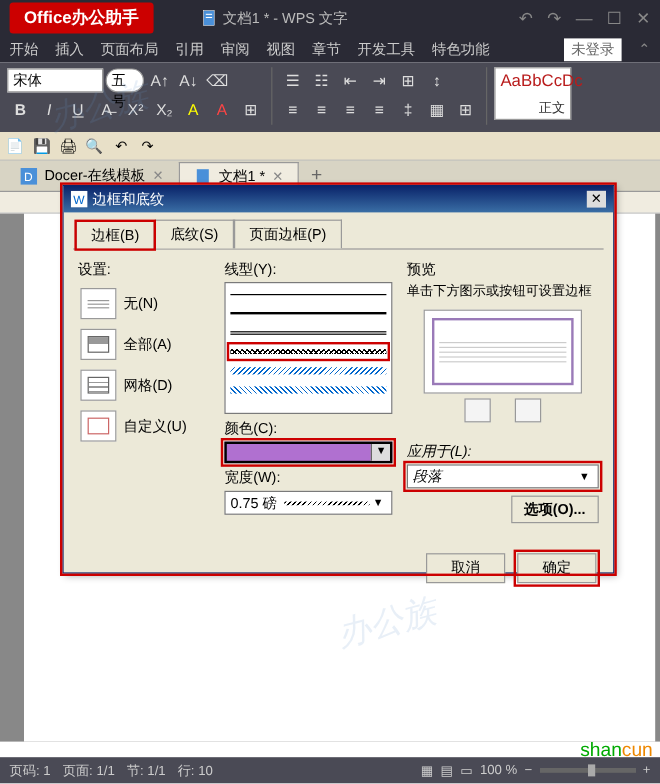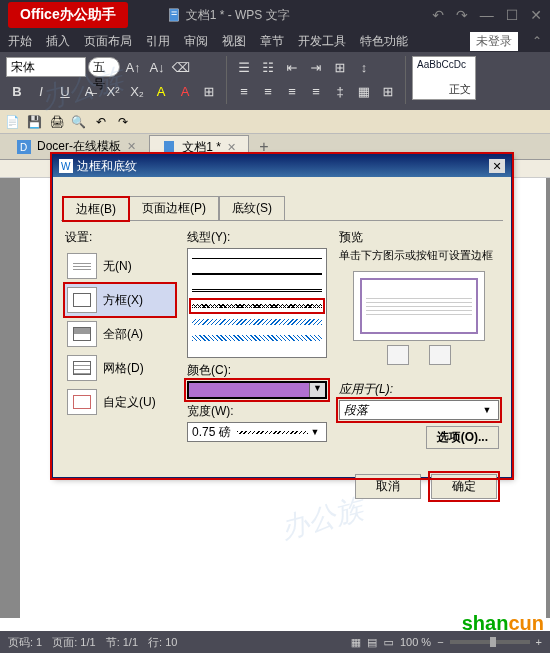--- a/index.html
+++ b/index.html
@@ -25,21 +25,21 @@
 .ribbon-row { display: flex; gap: 2px; align-items: center; }
 .font-select { background: #fff; border: 1px solid #999; font-size: 12px; padding: 1px 4px; height: 20px; }
 .font-select.name { width: 80px; }
 .font-select.size { width: 32px; border-radius: 10px; }
 .rbtn { width: 22px; height: 22px; display: flex; align-items: center; justify-content: center; color: #ddd; font-size: 13px; cursor: pointer; }
 .rbtn.bold { font-weight: bold; }
 .rbtn.italic { font-style: italic; }
 .rbtn.underline { text-decoration: underline; }
 .divider { width: 1px; height: 48px; background: #666; margin: 0 2px; }
 .style-preview { background: #fff; width: 64px; height: 44px; padding: 2px 4px; font-size: 11px; display: flex; flex-direction: column; justify-content: space-between; border: 1px solid #999; }
-.style-preview .big { font-size: 10px; color: #0f172a; }
+.style-preview .big { font-size: 14px; color: #b91c1c; }
 .style-preview .small { font-size: 11px; color: #333; text-align: right; }
 
 
 .quickbar { height: 24px; background: #e8e0c8; display: flex; align-items: center; padding: 0 4px; gap: 4px; border-bottom: 1px solid #bbb; }
 .qbtn { width: 18px; height: 18px; display: flex; align-items: center; justify-content: center; font-size: 12px; cursor: pointer; }
 
 
 .doctabs { height: 26px; background: #d8d4c4; display: flex; align-items: center; padding: 0 4px; border-bottom: 1px solid #999; }
 .doctab { padding: 3px 12px; font-size: 12px; display: flex; align-items: center; gap: 6px; border: 1px solid transparent; cursor: pointer; }
 .doctab.active { background: #f0ece0; border: 1px solid #999; border-bottom: none; }
@@ -51,21 +51,21 @@
 
 
 .docarea { position: relative; height: 440px; background: #888; padding: 0; }
 .page { position: absolute; left: 20px; right: 4px; top: 0; bottom: 0; background: #fff; }
 
 
 .dialog { position: absolute; left: 52px; top: 154px; width: 460px; height: 324px; background: #ece9d8; border: 1px solid #0a246a; box-shadow: 2px 2px 6px rgba(0,0,0,0.3); z-index: 100; outline: 2px solid #c00; }
 .dlg-title { height: 22px; background: linear-gradient(#0a246a, #3a6ea5); color: #fff; font-size: 12px; display: flex; align-items: center; padding: 0 6px; }
 .dlg-title .x { margin-left: auto; background: #ddd; color: #000; width: 16px; height: 14px; text-align: center; font-size: 11px; line-height: 14px; cursor: pointer; }
 .dlg-tabs { display: flex; padding: 6px 10px 0; gap: 0; font-size: 12px; }
-.dlg-tab { padding: 3px 12px; border: 1px solid #999; background: #ece9d8; cursor: pointer; border-bottom: none; margin-top: 13px; }
+.dlg-tab { padding: 3px 12px; border: 1px solid #999; background: #ece9d8; cursor: pointer; border-bottom: none; }
 .dlg-tab.active { background: #ece9d8; position: relative; top: 1px; outline: 2px solid #c00; outline-offset: -1px; }
 .dlg-body { border-top: 1px solid #999; margin: 0 8px; padding: 8px 4px; display: flex; gap: 12px; height: 250px; }
 
 
 .setcol { width: 110px; }
 .setcol .lbl { font-size: 12px; margin-bottom: 4px; }
 .setitem { display: flex; align-items: center; gap: 6px; padding: 3px 2px; margin-bottom: 2px; cursor: pointer; }
 .setitem.sel { outline: 2px solid #c00; background: #d0d8f0; }
 .seticon { width: 30px; height: 26px; background: #fff; border: 1px solid #999; display: flex; align-items: center; justify-content: center; }
 .seticon-box { width: 18px; height: 14px; border: 1px solid #666; }
@@ -112,21 +112,21 @@
 .statusbar { position: absolute; bottom: 0; left: 0; right: 0; height: 22px; background: #4a4a55; color: #ccc; font-size: 11px; display: flex; align-items: center; padding: 0 8px; gap: 10px; }
 .statusbar .right { margin-left: auto; display: flex; align-items: center; gap: 6px; }
 .zoom-slider { width: 80px; height: 4px; background: #666; position: relative; }
 .zoom-slider .thumb { position: absolute; left: 50%; top: -3px; width: 6px; height: 10px; background: #aaa; }
 
 
 .watermark { position: absolute; color: rgba(100,150,200,0.15); font-size: 28px; font-style: italic; transform: rotate(-15deg); pointer-events: none; }
 .wm1 { left: 40px; top: 70px; }
 .wm2 { left: 380px; top: 280px; }
 .wm3 { left: 280px; top: 500px; }
-.shancun { position: absolute; right: 6px; bottom: 18px; font-size: 20px; font-weight: bold; }
+.shancun { position: absolute; right: 6px; bottom: 18px; font-size: 16px; font-weight: normal; }
 .shancun .s { color: #0a0; }
 .shancun .c { color: #e80; }
 </style>
 </head>
 <body>
 
 <div class="titlebar">
   <span class="office-badge">Office办公助手</span>
   <span class="title-doc">
     <svg class="icon" viewBox="0 0 16 16">
@@ -245,42 +245,36 @@
   <div class="dlg-title">
     <svg width="14" height="14">
         <rect width="14" height="14" fill="#fff"></rect>
         <text x="2" y="11" fill="#06c" font-size="10">W</text>
       </svg>
     <span style="margin-left:4px">边框和底纹</span>
     <span class="x">✕</span>
   </div>
   <div class="dlg-tabs">
     <div class="dlg-tab active">边框(B)</div>
+    <div class="dlg-tab">底纹(S)</div>
     <div class="dlg-tab">页面边框(P)</div>
-    <div class="dlg-tab">底纹(S)</div>
   </div>
   <div class="dlg-body">
 
     <div class="setcol">
       <div class="lbl">设置:</div>
       <div class="setitem">
         <div class="seticon">
             <div class="seticon-lines">
               <span></span>
               <span></span>
               <span></span>
             </div>
           </div>
         <span class="setname">无(N)</span>
-      </div>
-      <div class="setitem sel">
-        <div class="seticon">
-            <div class="seticon-box"></div>
-          </div>
-        <span class="setname">方框(X)</span>
       </div>
       <div class="setitem">
         <div class="seticon">
             <div class="seticon-box" style="background:linear-gradient(#999 50%,transparent 50%)"></div>
           </div>
         <span class="setname">全部(A)</span>
       </div>
       <div class="setitem">
         <div class="seticon">
             <div class="seticon-box" style="background:repeating-linear-gradient(0deg,#999 0 1px,transparent 1px 4px)"></div>

